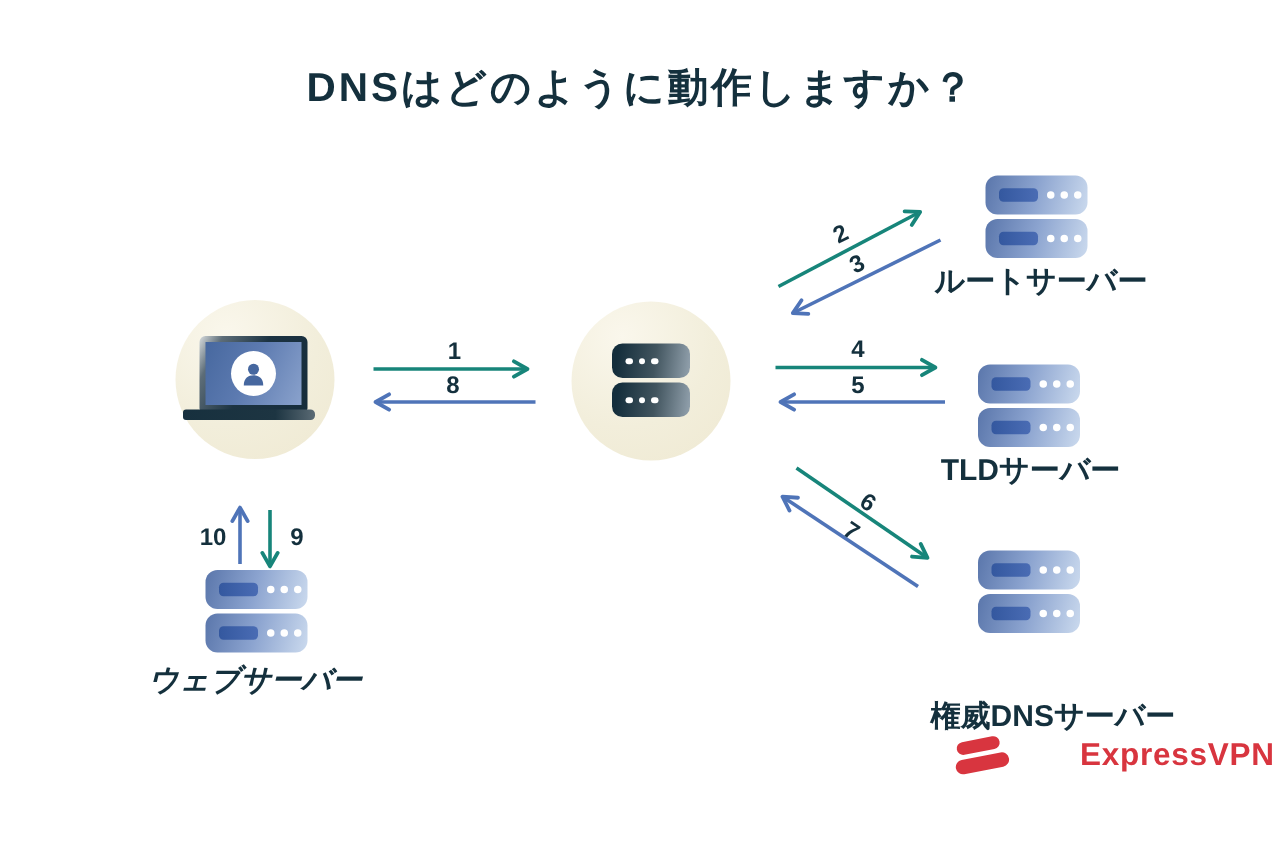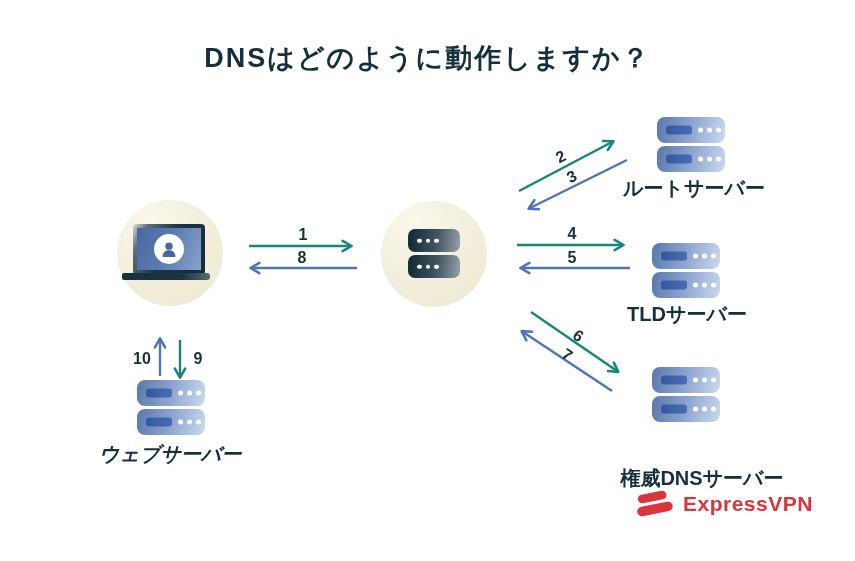--- a/index.html
+++ b/index.html
@@ -65,21 +65,21 @@
   }
   .srv-blue .dots{position:absolute;left:41px;top:50%;transform:translateY(-50%);display:flex;gap:4px;}
   .srv-blue .dots i{width:5px;height:5px;border-radius:50%;background:#fff;display:block;}
   
   .node-label{
     position:absolute;transform:translateX(-50%);white-space:nowrap;
     font-size:20px;font-weight:700;color:#14303d;line-height:1;
   }
   
   .brand{position:absolute;left:633px;top:487px;display:flex;align-items:center;gap:8px;}
-  .brand-text{font-size:21px;font-weight:700;color:#d8353f;letter-spacing:.5px;}
+  .brand-text{font-size:21px;font-weight:700;color:#d8353f;letter-spacing:.5px;margin-left:37px;}
 </style>
 </head>
 <body>
 
 <div class="canvas">
 
   <h1 class="title">DNSはどのように動作しますか？</h1>
 
   <svg class="arrows" width="855" height="561" viewBox="0 0 855 561">
     <defs>

